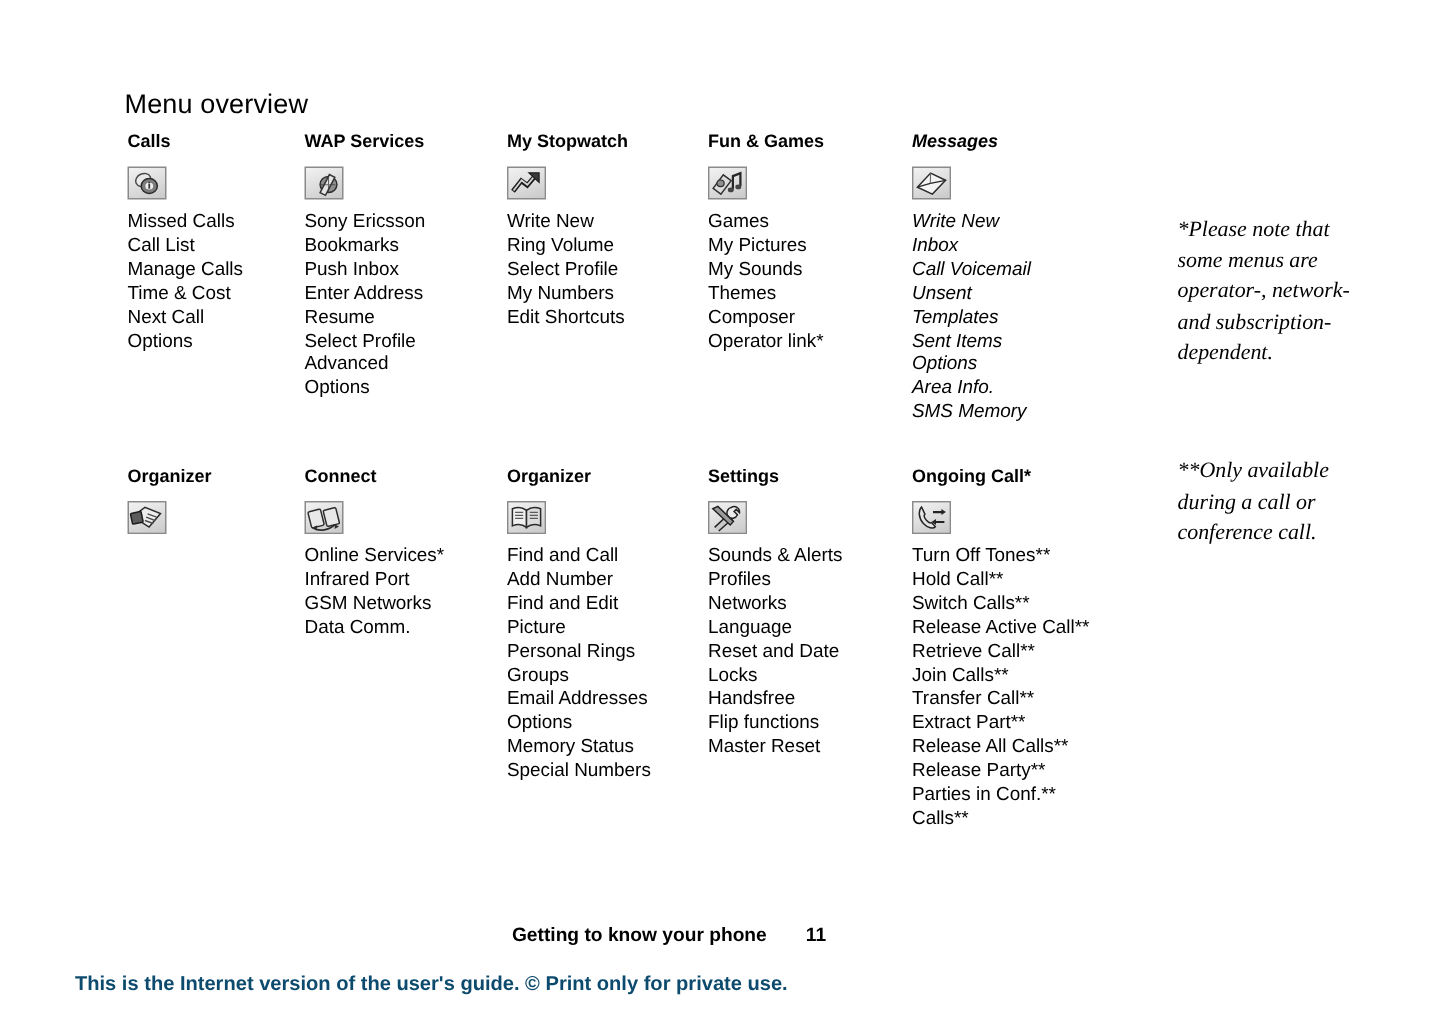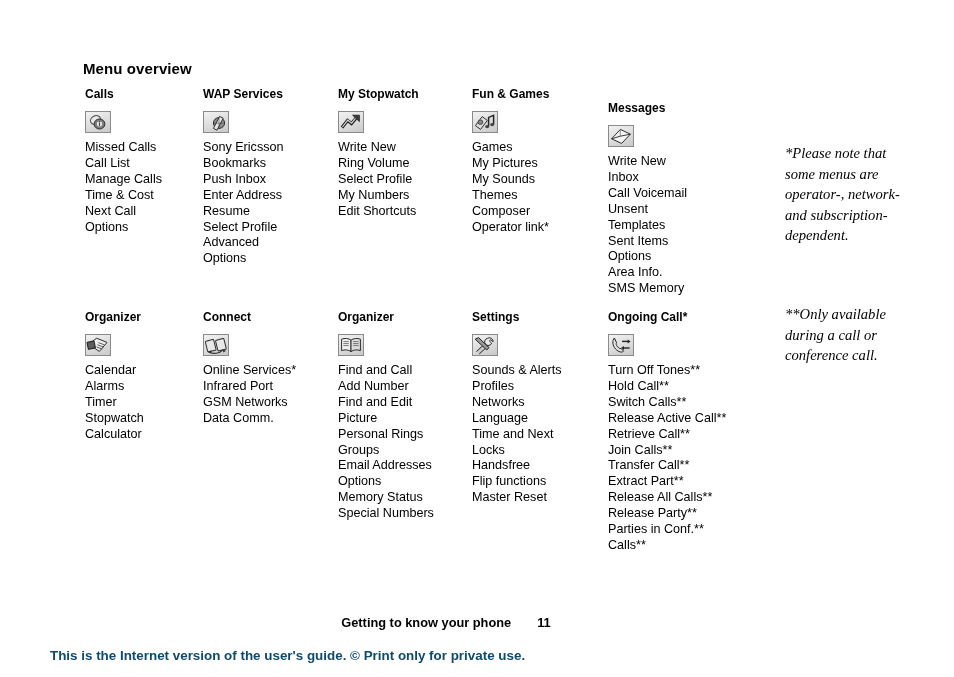--- a/index.html
+++ b/index.html
@@ -21,22 +21,22 @@
     left: 0; top: 0;
     width: 954px;
     height: 677px;
   }
 
   
   .page-title {
     position: absolute;
     left: 83px;
     top: 60px;
-    font-size: 15px;
-    font-weight: bold;
+    font-size: 18px;
+    font-weight: normal;
     letter-spacing: 0.1px;
     line-height: 18px;
     white-space: nowrap;
   }
 
   
   .menu-grid {
     position: absolute;
     left: 0;
     top: 0;
@@ -190,21 +190,21 @@
         </div>
         <ul class="col-list">
           <li>Games</li>
           <li>My Pictures</li>
           <li>My Sounds</li>
           <li>Themes</li>
           <li>Composer</li>
           <li>Operator link*</li>
         </ul>
       </div>
-      <div class="menu-col" style="left: 608px; top: 101px;">
+      <div class="menu-col" style="left: 608px; top: 87px; font-style: italic;">
         <div class="col-heading">Messages</div>
         <div class="col-icon">
           <svg viewBox="0 0 24 20">
      <path d="M2.6 12.8 L11.4 3.4 L21.4 8.2 L12.6 17.4 Z" fill="#f4f4f4" stroke="#2b2b2b" stroke-width="1"></path>
      <path d="M2.6 12.8 L11.2 10.2 L21.4 8.2" fill="#c9c9c9" stroke="#2b2b2b" stroke-width="0.9"></path>
      <path d="M11.4 3.4 L11.2 10.2" fill="none" stroke="#666" stroke-width="0.7"></path>
    </svg>
         </div>
         <ul class="col-list">
           <li>Write New</li>
@@ -220,27 +220,20 @@
       </div>
       <div class="menu-col" style="left: 85px; top: 310px;">
         <div class="col-heading">Organizer</div>
         <div class="col-icon">
           <svg viewBox="0 0 24 20">
      <path d="M2.6 9.4 L10.6 3.2 L21 7.4 L13.4 16.4 Z" fill="#ededed" stroke="#2b2b2b" stroke-width="1"></path>
      <rect x="1.6" y="6.6" width="7.2" height="7.2" rx="0.6" fill="#5c5c5c" stroke="#1d1d1d" stroke-width="1" transform="rotate(-12 5.2 10.2)"></rect>
      <path d="M12.4 7.6 L18.4 9.8 M11.4 9.8 L17.4 12 M10.6 12 L16.2 14" stroke="#4e4e4e" stroke-width="0.9" fill="none"></path>
    </svg>
         </div>
-        <ul class="col-list">
-          <li>Calendar</li>
-          <li>Alarms</li>
-          <li>Timer</li>
-          <li>Stopwatch</li>
-          <li>Calculator</li>
-        </ul>
       </div>
       <div class="menu-col" style="left: 203px; top: 310px;">
         <div class="col-heading">Connect</div>
         <div class="col-icon">
           <svg viewBox="0 0 24 20">
      <rect x="2.4" y="5.2" width="8.6" height="11" rx="1" fill="#e8e8e8" stroke="#2d2d2d" stroke-width="1" transform="rotate(-14 6.7 10.7)"></rect>
      <rect x="12.6" y="4.2" width="8.6" height="11" rx="1" fill="#e8e8e8" stroke="#2d2d2d" stroke-width="1" transform="rotate(-14 16.9 9.7)"></rect>
      <path d="M4.4 16.8 C9 19.6 15.4 18.6 19.4 14.6" fill="none" stroke="#2d2d2d" stroke-width="1.2"></path>
      <path d="M19.4 14.6 l-0.4 3 l3 -1.6 Z" fill="#2d2d2d"></path>
      <path d="M4.4 16.8 l2.8 1.6 l0.2 -3.2 Z" fill="#2d2d2d"></path>
@@ -282,21 +275,21 @@
      <path d="M3.4 16.6 L13.6 7 L16.4 9.8 L6.2 19" fill="#c9c9c9" stroke="#242424" stroke-width="1"></path>
      <path d="M14.4 3.4 a3.6 3.6 0 1 0 4.2 4.8 l-2.2 -2.2 l1.4 -1.4 l2.2 2.2 a3.6 3.6 0 0 0 -5.6 -3.4 Z" fill="#ebebeb" stroke="#242424" stroke-width="1"></path>
      <path d="M2.2 4.2 L5.6 2.6 L16 12.6 L13.8 15 Z" fill="#9a9a9a" stroke="#242424" stroke-width="1"></path>
    </svg>
         </div>
         <ul class="col-list">
           <li>Sounds &amp; Alerts</li>
           <li>Profiles</li>
           <li>Networks</li>
           <li>Language</li>
-          <li>Time and Next</li>
+          <li>Reset and Date</li>
           <li>Locks</li>
           <li>Handsfree</li>
           <li>Flip functions</li>
           <li>Master Reset</li>
         </ul>
       </div>
       <div class="menu-col" style="left: 608px; top: 310px;">
         <div class="col-heading">Ongoing Call*</div>
         <div class="col-icon">
           <svg viewBox="0 0 24 20">

